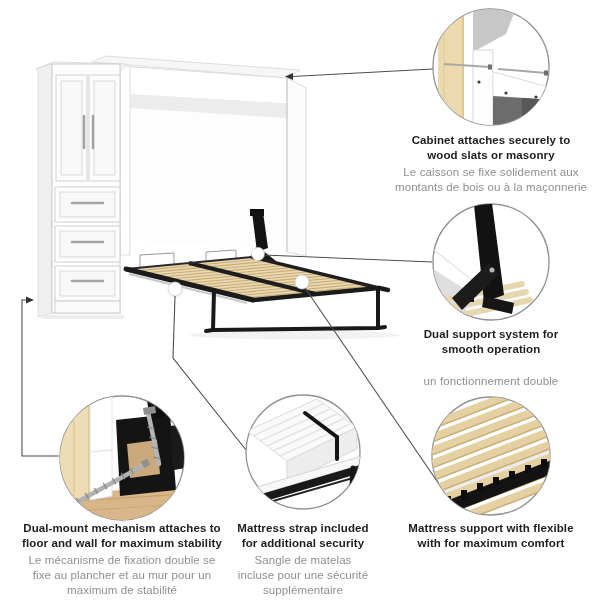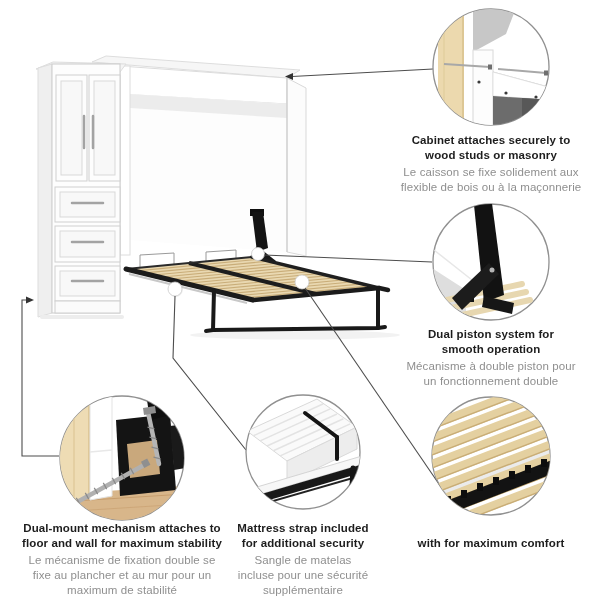--- a/index.html
+++ b/index.html
@@ -298,35 +298,35 @@
           <rect x="525" y="465" width="6" height="8"></rect>
           <rect x="541" y="459" width="6" height="8"></rect>
         </g>
       </g>
     </g>
   </svg>
 
   <div class="tip" style="left:368px;top:133px;width:246px;">
     <div class="tip-en">
       <span>Cabinet attaches securely to</span><br>
-      <span>wood studs or masonry</span>
+      <span>wood slats or masonry</span>
     </div>
     <div class="tip-fr">
       <span>Le caisson se fixe solidement aux</span><br>
-      <span>flexible de bois ou à la maçonnerie</span>
+      <span>montants de bois ou à la maçonnerie</span>
     </div>
   </div>
 
   <div class="tip" style="left:368px;top:327px;width:246px;">
     <div class="tip-en">
-      <span>Dual piston system for</span><br>
+      <span>Dual support system for</span><br>
       <span>smooth operation</span>
     </div>
     <div class="tip-fr">
-      <span>Mécanisme à double piston pour</span><br>
+      <br>
       <span>un fonctionnement double</span>
     </div>
   </div>
 
   <div class="tip" style="left:6px;top:521px;width:232px;">
     <div class="tip-en">
       <span>Dual-mount mechanism attaches to</span><br>
       <span>floor and wall for maximum stability</span>
     </div>
     <div class="tip-fr">
@@ -343,21 +343,21 @@
     </div>
     <div class="tip-fr">
       <span>Sangle de matelas</span><br>
       <span>incluse pour une sécurité</span><br>
       <span>supplémentaire</span>
     </div>
   </div>
 
   <div class="tip" style="left:378px;top:521px;width:226px;">
     <div class="tip-en">
+      <span>Mattress support with flexible</span><br>
+      <span>with for maximum comfort</span>
+    </div>
+    <div class="tip-fr">
       <br>
-      <span>with for maximum comfort</span>
-    </div>
-    <div class="tip-fr">
-      <br>
     </div>
   </div>
 
 </div>
 
 </body></html>

